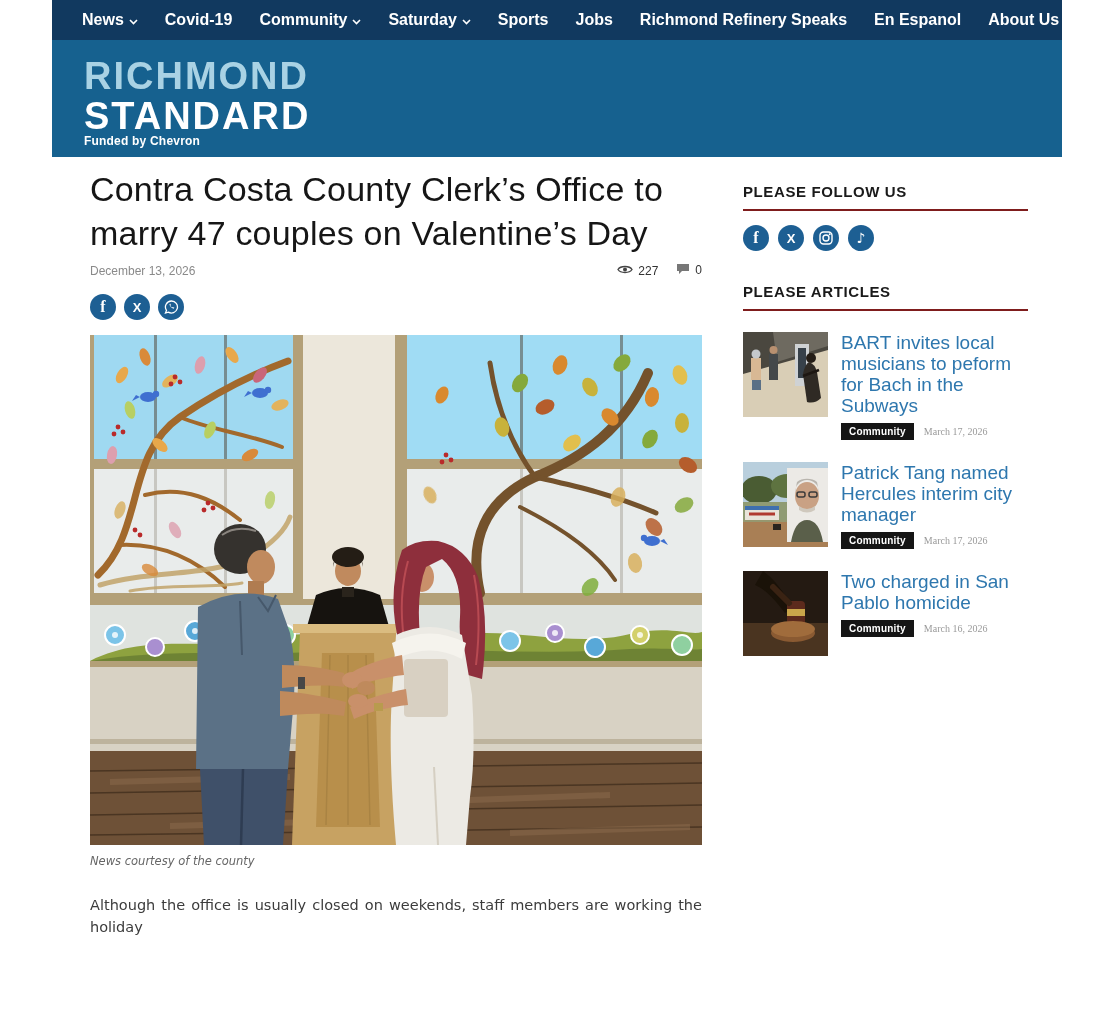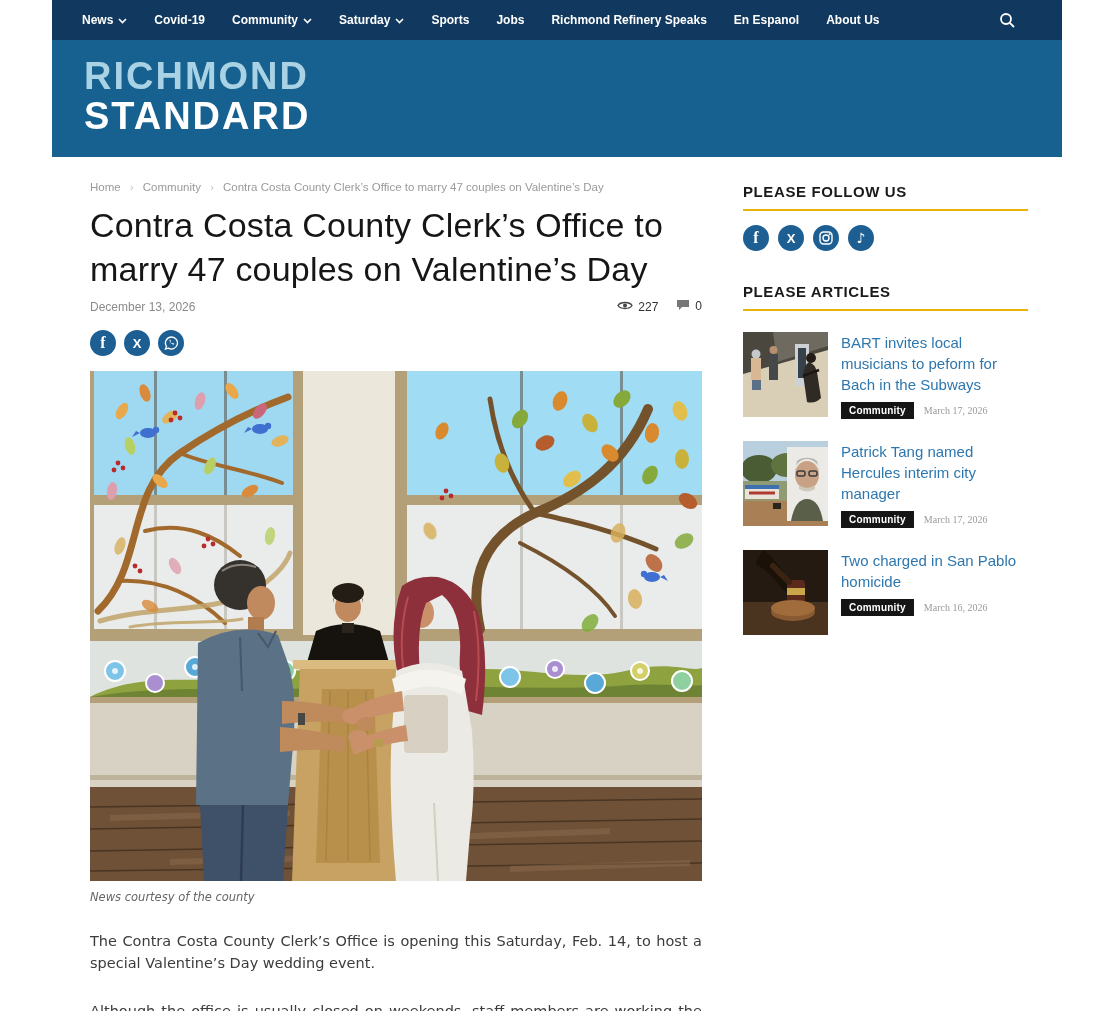--- a/index.html
+++ b/index.html
@@ -9,33 +9,33 @@
     font-family:"Liberation Sans", sans-serif; color:#222;
   }
   .band { margin-left:52px; width:1010px; }
 
   
   .topnav {
     background:#11395f; height:40px; display:flex; align-items:center;
     padding:0 18px 0 30px;
   }
   .topnav a {
-    color:#fff; text-decoration:none; font-size:12px; font-weight:bold;
+    color:#fff; text-decoration:none; font-size:16px; font-weight:bold;
     margin-right:27px; display:flex; align-items:center; white-space:nowrap;
   }
   .caret { margin-left:5px; display:inline-block; }
   .nav-spacer { flex:1; }
   .search-btn { cursor:pointer; display:flex; align-items:center; margin-right:28px; }
 
   
   .masthead { background:#16618f; height:117px; position:relative; }
   .logo { position:absolute; left:32px; top:17px; line-height:1; }
   .logo .l1 { font-size:38px; font-weight:bold; letter-spacing:2px; color:#a9d2e4; }
   .logo .l2 { font-size:38px; font-weight:bold; letter-spacing:2px; color:#ffffff; margin-top:2px; }
-  .logo .tag { font-size:12px; font-weight:bold; color:#ffffff; margin-top:21px; letter-spacing:.2px; }
+  .logo .tag { font-size:12px; font-weight:bold; color:#ffffff; margin-top:0; letter-spacing:.2px; }
 
   
   .content { display:flex; padding:0 88px 0 90px; }
   .main-col { width:612px; }
   .side-col { width:285px; margin-left:41px; }
 
   
   .breadcrumb { margin-top:24px; font-size:11.5px; color:#9a9a9a; white-space:nowrap; overflow:hidden; }
   .breadcrumb a { color:#9a9a9a; text-decoration:none; }
   .bc-sep { color:#c0c0c0; margin:0 6px; font-size:11px; }
@@ -64,30 +64,30 @@
   .caption { margin-top:9px; font-family:"DejaVu Sans", sans-serif; font-style:italic; font-size:11.5px; color:#666; }
   .body-p {
     margin-top:26px; font-family:"DejaVu Sans", sans-serif; font-size:14.5px;
     line-height:22px; color:#3c3c3c; text-align:justify;
   }
 
   
   .side-col { padding-top:26px; }
   .side-heading {
     font-size:15px; font-weight:bold; color:#1a1a1a; letter-spacing:.6px;
-    padding-bottom:9px; border-bottom:2px solid #eab308;
+    padding-bottom:9px; border-bottom:2px solid #7f1d1d;
   }
   .follow-icons { margin-top:14px; display:flex; gap:9px; }
   .latest-heading { margin-top:32px; }
   .latest-list { margin-top:21px; }
   .latest-item { display:flex; margin-bottom:22px; }
   .thumb { width:85px; height:85px; flex:0 0 85px; overflow:hidden; background:#ddd; }
   .thumb svg { display:block; }
   .latest-txt { margin-left:13px; }
-  .latest-title { font-size:15px; line-height:21px; color:#2e77ae; text-decoration:none; display:block; cursor:pointer; }
+  .latest-title { font-size:19px; line-height:21px; color:#2e77ae; text-decoration:none; display:block; cursor:pointer; }
   .latest-meta { margin-top:7px; display:flex; align-items:center; gap:10px; }
   .cat-badge {
     background:#151515; color:#fff; font-size:10px; font-weight:bold;
     padding:3px 8px; letter-spacing:.2px; cursor:pointer;
   }
   .latest-date { font-size:10px; color:#9a9a9a;font-family:Liberation Serif, serif; }
 </style>
 </head>
 <body>
 
@@ -141,27 +141,20 @@
   <div class="logo">
     <div class="l1">RICHMOND</div>
     <div class="l2">STANDARD</div>
     <div class="tag">Funded by Chevron</div>
   </div>
 </div>
 
 <div class="content">
   <div class="main-col">
 
-    <div class="breadcrumb">
-      <a href="#">Home</a>
-      <span class="bc-sep">›</span>
-      <a href="#">Community</a>
-      <span class="bc-sep">›</span>
-      <span>Contra Costa County Clerk’s Office to marry 47 couples on Valentine’s Day</span>
-    </div>
 
     <h1 class="article-title">Contra Costa County Clerk’s Office to marry 47 couples on Valentine’s Day</h1>
 
     <div class="meta-row">
       <span>December 13, 2026</span>
       <span class="meta-right">
         <span class="meta-stat">
           <span><svg width="16" height="11" viewBox="0 0 16 11">
                 <path d="M1 5.5 C3.5 1.5 12.5 1.5 15 5.5 C12.5 9.5 3.5 9.5 1 5.5 Z" fill="none" stroke="#444" stroke-width="1.4"></path>
                 <circle cx="8" cy="5.5" r="2" fill="#444"></circle>
@@ -396,21 +389,20 @@
         <rect x="284" y="368" width="9" height="8" fill="#b89b4e"></rect>
 
         <ellipse cx="262" cy="345" rx="10" ry="8" fill="#c9906a"></ellipse>
         <ellipse cx="276" cy="353" rx="9" ry="7" fill="#bf8a5c"></ellipse>
         <ellipse cx="268" cy="366" rx="10" ry="7" fill="#c9906a"></ellipse>
       </svg>
     </div>
 
     <div class="caption">News courtesy of the county</div>
 
-    <p class="body-p">The Contra Costa County Clerk’s Office is opening this Saturday, Feb. 14, to host a special Valentine’s Day wedding event.</p>
     <p class="body-p">Although the office is usually closed on weekends, staff members are working the holiday</p>
   </div>
 
   <div class="side-col">
     <div class="side-heading">PLEASE FOLLOW US</div>
     <div class="follow-icons">
       <span class="circle-btn">
           <span class="fb-f">f</span>
         </span>
       <span class="circle-btn">

